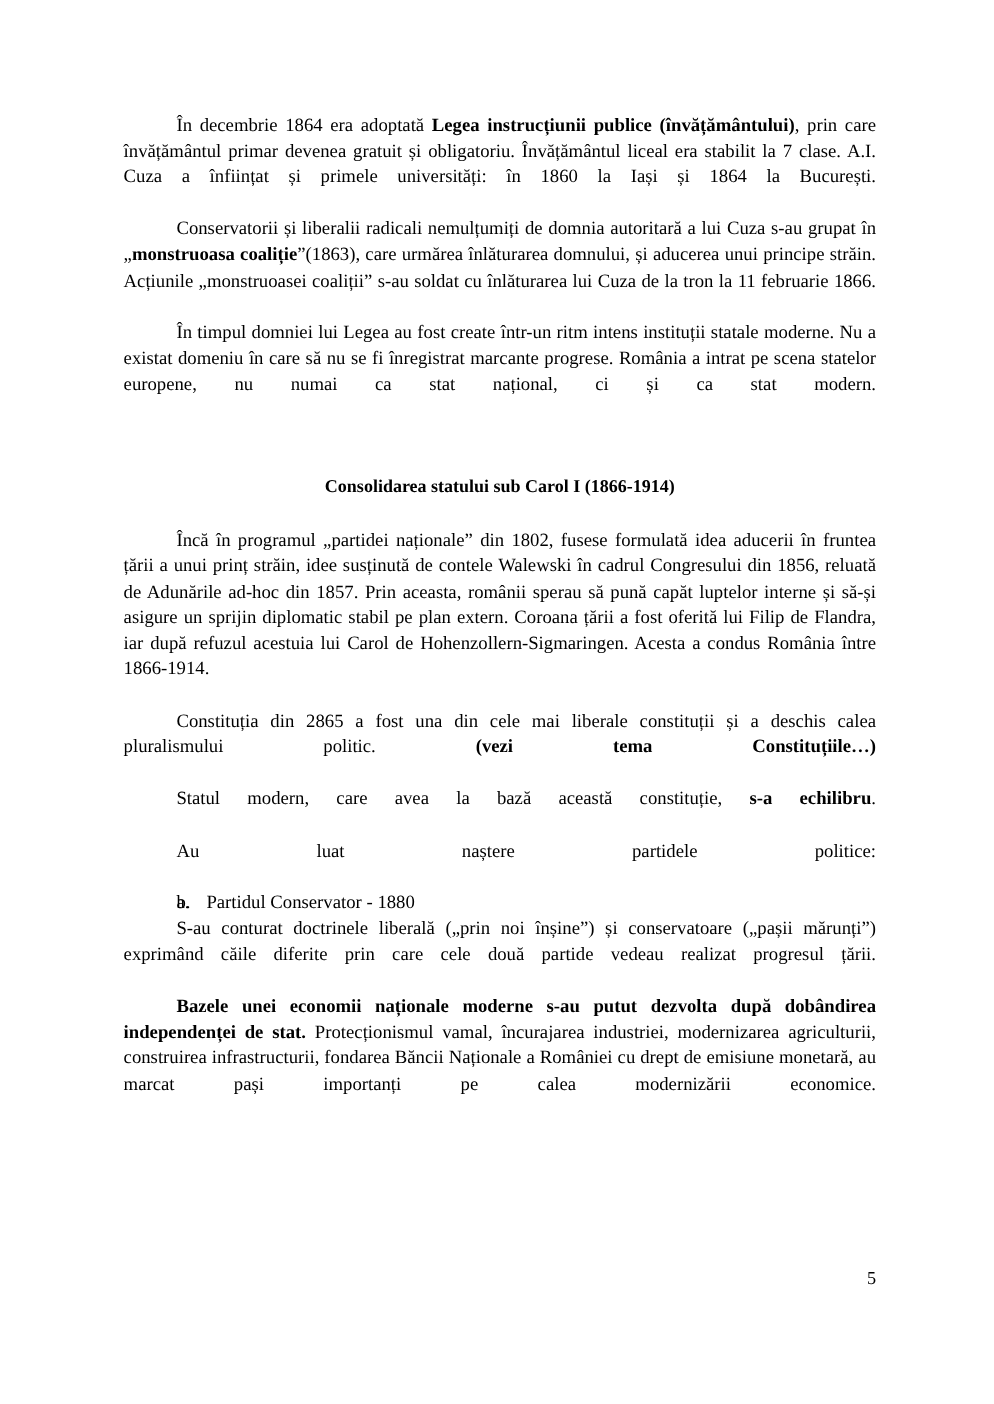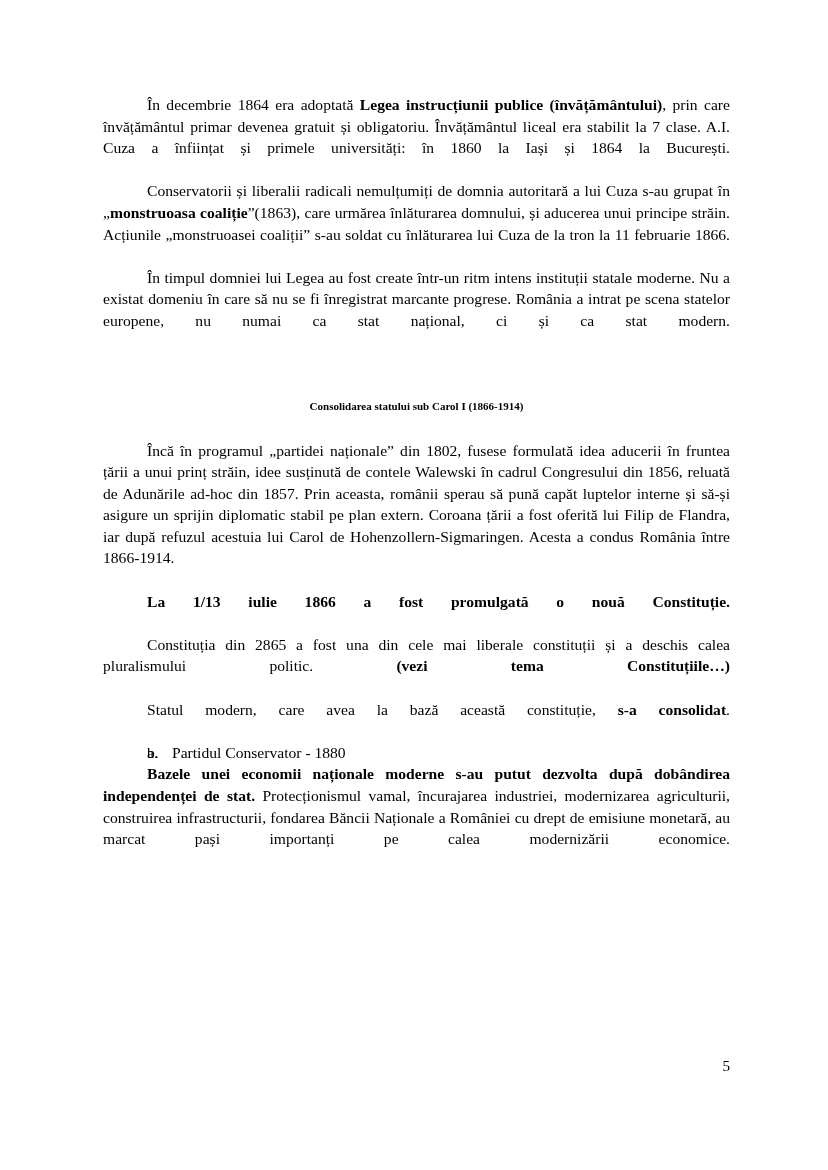--- a/index.html
+++ b/index.html
@@ -41,21 +41,21 @@
   p.para::after {
     content: "";
     display: inline-block;
     width: 100%;
   }
   .b {
     font-weight: bold;
   }
   h2.center-heading {
     margin: 0;
-    font-size: 11px;
+    font-size: 15px;
     line-height: 21.6px;
     font-weight: bold;
     text-align: center;
     text-indent: 0;
   }
   .spacer-1 { height: 21.6px; }
   .spacer-2 { height: 43.2px; }
   ul.alpha-list {
     margin: 0;
     padding: 0;
@@ -107,43 +107,46 @@
 
     <h2 class="center-heading">Consolidarea statului sub Carol I (1866-1914)</h2>
 
     <div class="spacer-1"></div>
 
     <p class="para">
       <span>Încă în programul „partidei naționale” din 1802, fusese formulată idea aducerii în fruntea țării a unui prinț străin, idee susținută de contele Walewski în cadrul Congresului din 1856, reluată de Adunările ad-hoc din 1857. Prin aceasta, românii sperau să pună capăt luptelor interne și să-și asigure un sprijin diplomatic stabil pe plan extern. Coroana țării a fost oferită lui Filip de Flandra, iar după refuzul acestuia lui Carol de Hohenzollern-Sigmaringen. Acesta a condus România între 1866-1914.</span>
     </p>
 
 
-    <p class="para">
-      <span class="b">La 1/13 iulie 1866 a fost promulgată o nouă Constituție.</span>
-    </p>
 
     <p class="para">
       <span>Constituția din 2865 a fost una din cele mai liberale constituții și a deschis calea pluralismului politic. </span><span class="b">(vezi tema Constituțiile…)</span>
     </p>
 
     <p class="para">
-      <span>Statul modern, care avea la bază această constituție, </span><span class="b">s-a consolidat</span><span>.</span>
+      <span>Statul modern, care avea la bază această constituție, </span><span class="b">s-a echilibru</span><span>.</span>
     </p>
 
 
+    <p class="para">
+      <span>Au luat naștere partidele politice:</span>
+    </p>
 
     <ul class="alpha-list">
       <li>
         <span class="marker">a.</span>
       </li>
       <li>
         <span class="marker">b.</span><span>Partidul Conservator  - 1880</span>
       </li>
     </ul>
 
+    <p class="para">
+      <span>S-au conturat doctrinele liberală („prin noi înșine”) și conservatoare („pașii mărunți”) exprimând căile diferite prin care cele două partide vedeau realizat progresul țării.</span>
+    </p>
 
     <p class="para">
       <span class="b">Bazele unei economii naționale moderne s-au putut dezvolta după dobândirea independenței de stat.</span><span> Protecționismul vamal, încurajarea industriei, modernizarea agriculturii, construirea infrastructurii, fondarea Băncii Naționale a României cu drept de emisiune monetară, au marcat pași importanți pe calea modernizării economice.</span>
     </p>
 
   </div>
 
   <div class="page-number">5</div>
 </div>
 

